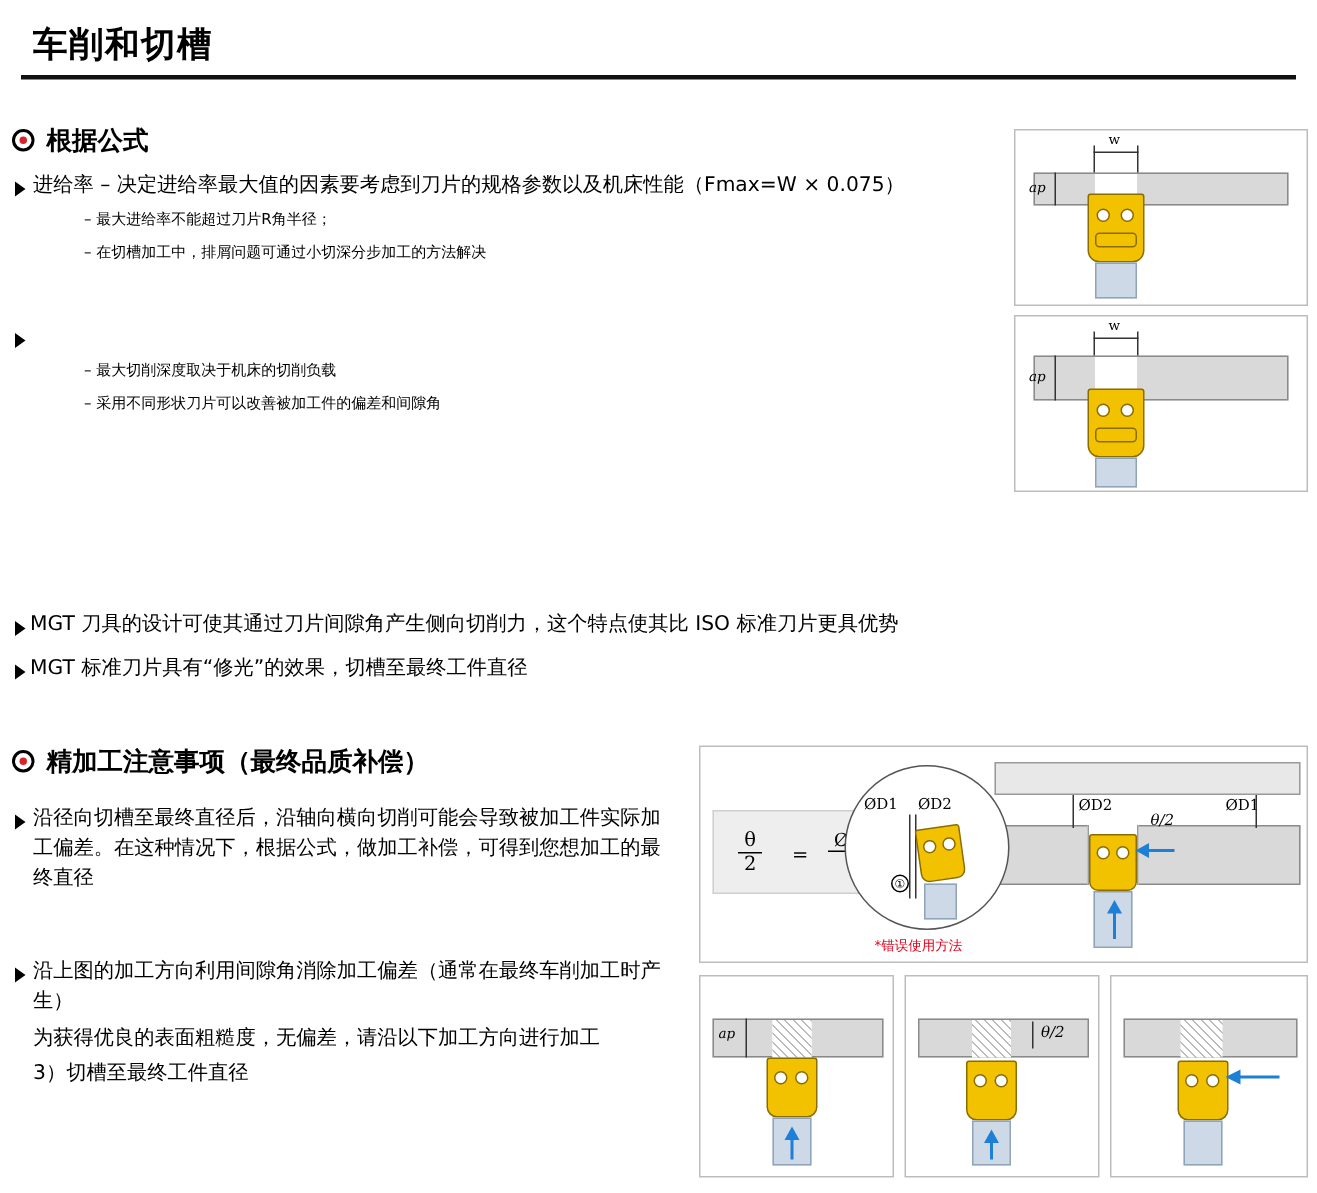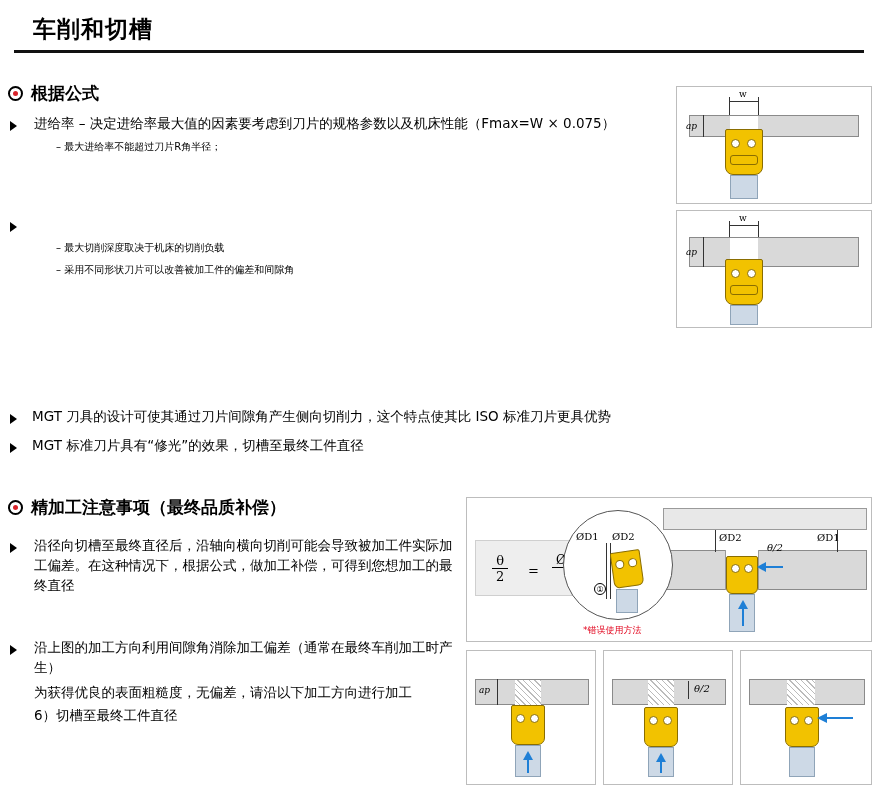--- a/index.html
+++ b/index.html
@@ -13,42 +13,42 @@
   }
   .page{position:relative;width:878px;height:795px;}
 
   
   .header{
     position:absolute;left:14px;top:10px;width:850px;height:40px;
     border-bottom:3px solid #111;
   }
   .header .title{
     font-size:23px;font-weight:bold;letter-spacing:1px;
-    position:absolute;left:19px;top:4px;
+    position:absolute;left:8px;top:4px;
   }
 
   
   .sec-head{position:absolute;display:flex;align-items:center;gap:8px;}
   .bullet-ring{
     width:15px;height:15px;border:2px solid #000;border-radius:50%;
     box-sizing:border-box;position:relative;background:#fff;
   }
   .bullet-ring:after{
     content:"";position:absolute;left:3px;top:3px;width:5px;height:5px;
     background:#d8232a;border-radius:50%;
   }
   .sec-title{font-size:17px;font-weight:bold;}
 
   
   .tri{
     position:absolute;
     width:0;height:0;border-left:7px solid #000;
     border-top:5px solid transparent;border-bottom:5px solid transparent;
   }
-  .p{position:absolute;font-size:13.5px;line-height:20px;margin-left:12px;}
+  .p{position:absolute;font-size:13.5px;line-height:20px;}
   .sub{position:absolute;font-size:10px;line-height:21px;}
 
   
   .fig{position:absolute;border:1px solid #bdbdbd;background:#fff;box-sizing:border-box;}
 
   
   .bar{position:absolute;background:#d9d9d9;border:1px solid #8a8a8a;box-sizing:border-box;}
   .bar2{position:absolute;background:#e8e8e8;border:1px solid #9a9a9a;box-sizing:border-box;}
   .dimtxt{position:absolute;font-size:9px;font-family:"DejaVu Serif",serif;font-style:italic;}
   .dimtxt.up{font-style:normal;}
@@ -95,20 +95,21 @@
   </div>
 
   <div class="sec-head" style="left:8px;top:82px;">
     <span class="bullet-ring"></span>
     <span class="sec-title">根据公式</span>
   </div>
 
   <div class="tri" style="left:10px;top:121px;"></div>
   <div class="p" style="left:22px;top:113px;width:640px;">进给率 – 决定进给率最大值的因素要考虑到刀片的规格参数以及机床性能（Fmax=W × 0.075）</div>
   <div class="sub" style="left:56px;top:136px;width:600px;">– 最大进给率不能超过刀片R角半径；</div>
+  <div class="sub" style="left:56px;top:158px;width:620px;">– 在切槽加工中，排屑问题可通过小切深分步加工的方法解决</div>
 
   <div class="tri" style="left:10px;top:222px;"></div>
   <div class="sub" style="left:56px;top:259px;width:620px;">– 采用不同形状刀片可以改善被加工件的偏差和间隙角</div>
   <div class="sub" style="left:56px;top:237px;width:600px;">– 最大切削深度取决于机床的切削负载</div>
 
   <div class="fig" style="left:676px;top:86px;width:196px;height:118px;">
 
     <div class="bar" style="left:12px;top:28px;width:170px;height:22px;"></div>
 
     <div class="line" style="left:52px;top:14px;width:30px;height:1px;"></div>
@@ -160,21 +161,21 @@
     <span class="bullet-ring"></span>
     <span class="sec-title">精加工注意事项（最终品质补偿）</span>
   </div>
 
   <div class="tri" style="left:10px;top:543px;"></div>
   <div class="p" style="left:22px;top:535px;width:430px;">沿径向切槽至最终直径后，沿轴向横向切削可能会导致被加工件实际加工偏差。在这种情况下，根据公式，做加工补偿，可得到您想加工的最终直径</div>
 
   <div class="tri" style="left:10px;top:645px;"></div>
   <div class="p" style="left:22px;top:637px;width:430px;">沿上图的加工方向利用间隙角消除加工偏差（通常在最终车削加工时产生）</div>
   <div class="p" style="left:22px;top:682px;width:430px;">为获得优良的表面粗糙度，无偏差，请沿以下加工方向进行加工</div>
-  <div class="p" style="left:22px;top:705px;width:430px;">6）切槽至最终工件直径</div>
+  <div class="p" style="left:22px;top:705px;width:430px;">3）切槽至最终工件直径</div>
 
   <div class="fig" style="left:466px;top:497px;width:406px;height:145px;">
 
     <div class="formula" style="left:8px;top:42px;width:166px;height:56px;">
       <div style="position:absolute;left:16px;top:12px;font-size:13px;" class="frac">
         <span class="num">θ</span>
         <span class="den">2</span>
       </div>
       <div style="position:absolute;left:52px;top:22px;font-size:13px;">=</div>
       <div style="position:absolute;left:76px;top:12px;font-size:12px;" class="frac">

